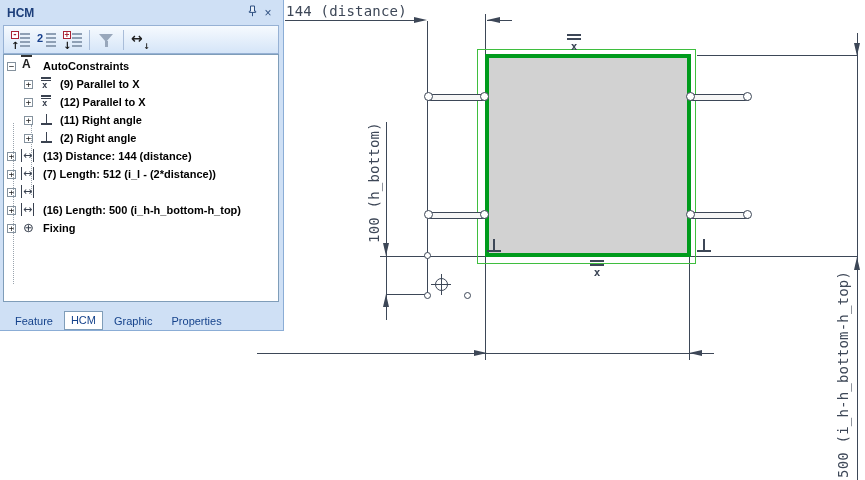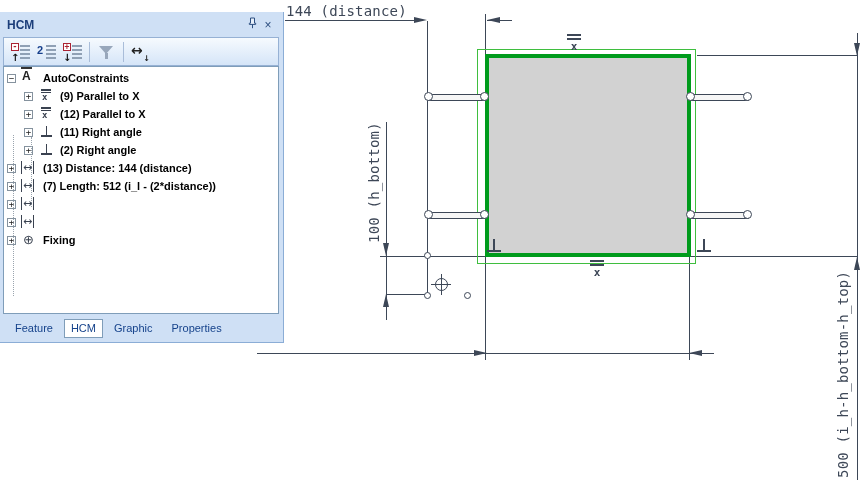--- a/index.html
+++ b/index.html
@@ -23,21 +23,21 @@
   .rot{transform:rotate(-90deg);text-align:center;}
   .perp{position:absolute;width:14px;height:13px;z-index:5;}
   .perp:before{content:"";position:absolute;left:6px;top:0;width:2px;height:11px;background:#3d4757;}
   .perp:after{content:"";position:absolute;left:0;bottom:0;width:14px;height:2px;background:#3d4757;}
   .psym{position:absolute;width:14px;z-index:5;color:#3d4757;}
   .psym .bar{height:2px;background:#3d4757;margin-bottom:2px;}
   .psym .glyph{font:bold 11px/10px "DejaVu Sans Mono",monospace;text-align:center;}
   .grect{position:absolute;box-sizing:border-box;z-index:2;}
 
   
-  #panel{position:absolute;left:0;top:12px;width:284px;height:331px;background:#cfe0f5;
+  #panel{position:absolute;left:0;top:0;width:284px;height:331px;background:#cfe0f5;
          border-right:1px solid #8badd6;border-bottom:1px solid #8badd6;
          box-sizing:border-box;z-index:10;}
   .phead{height:25px;display:flex;align-items:center;padding:0 7px;}
   .ptitle{flex:1;color:#1c3e7a;font:600 12px "Liberation Sans",sans-serif;}
   .hbtn{width:16px;text-align:center;color:#2d4f80;font:12px "Liberation Sans",sans-serif;cursor:default;}
   .toolbar{position:absolute;left:3px;right:4px;top:25px;height:29px;box-sizing:border-box;
            background:linear-gradient(#f6fafe,#d5e5f8);border:1px solid #96b1d4;
            display:flex;align-items:center;gap:7px;padding-left:7px;}
   .tb-sep{width:1px;height:20px;background:#a9bdd9;}
   .tbi{position:relative;width:19px;height:18px;display:inline-block;}
@@ -66,21 +66,21 @@
   .ti-a{font:bold 12px/11px "Liberation Sans",sans-serif;color:#222;border-top:2px solid #333;padding:0 1px;}
   .ti-par .b{width:10px;height:1.5px;background:#3a4250;margin:1px 0 1px 3px;}
   .ti-par .x{font:bold 9px/7px "DejaVu Sans Mono",monospace;color:#3a4250;margin-left:4px;}
   .ti-perp{position:absolute;left:3px;top:2px;width:11px;height:11px;}
   .ti-perp:before{content:"";position:absolute;left:4.5px;top:0;width:1.8px;height:9px;background:#3a4250;}
   .ti-perp:after{content:"";position:absolute;left:0;bottom:0;width:11px;height:1.8px;background:#3a4250;}
   .ti-dist{display:inline-block;border-left:1.7px solid #3a4250;border-right:1.7px solid #3a4250;
            font:11px/13px "DejaVu Sans",sans-serif;color:#3a4250;padding:0 1px;height:13px;margin-top:1px;}
   .ti-fix{font:13px/15px "DejaVu Sans",sans-serif;color:#3a4250;margin-left:2px;}
 
-  #tabbar{position:absolute;left:0;right:0;bottom:0;height:27px;display:flex;align-items:center;
+  #tabbar{position:absolute;left:0;right:0;bottom:0;height:27px;display:flex;align-items:flex-end;
           gap:3px;padding:3px 0 0 7px;font:11px "Liberation Sans",sans-serif;color:#15428b;}
   .tab{padding:2px 8px 3px;}
   .tab.active{background:#fff;border:1px solid #7f9db9;padding:2px 6px 3px;}
 </style>
 </head>
 <body>
 
 <div id="screen">
 
   <div class="cv">
@@ -231,20 +231,21 @@
           <span class="ticon"><span class="ti-dist">↔</span></span>
           <span class="tlabel">(7) Length: 512 (i_l - (2*distance))</span>
         </div>
         <div class="trow">
           <span class="expbox">+</span>
           <span class="ticon"><span class="ti-dist">↔</span></span>
         </div>
         <div class="trow">
           <span class="expbox">+</span>
           <span class="ticon"><span class="ti-dist">↔</span></span>
+          <span class="tlabel">(16) Length: 500 (i_h-h_bottom-h_top)</span>
         </div>
         <div class="trow">
           <span class="expbox">+</span>
           <span class="ticon"><span class="ti-fix">⊕</span></span>
           <span class="tlabel">Fixing</span>
         </div>
       </div>
 
     <div id="tabbar">
         <span class="tab">Feature</span>

